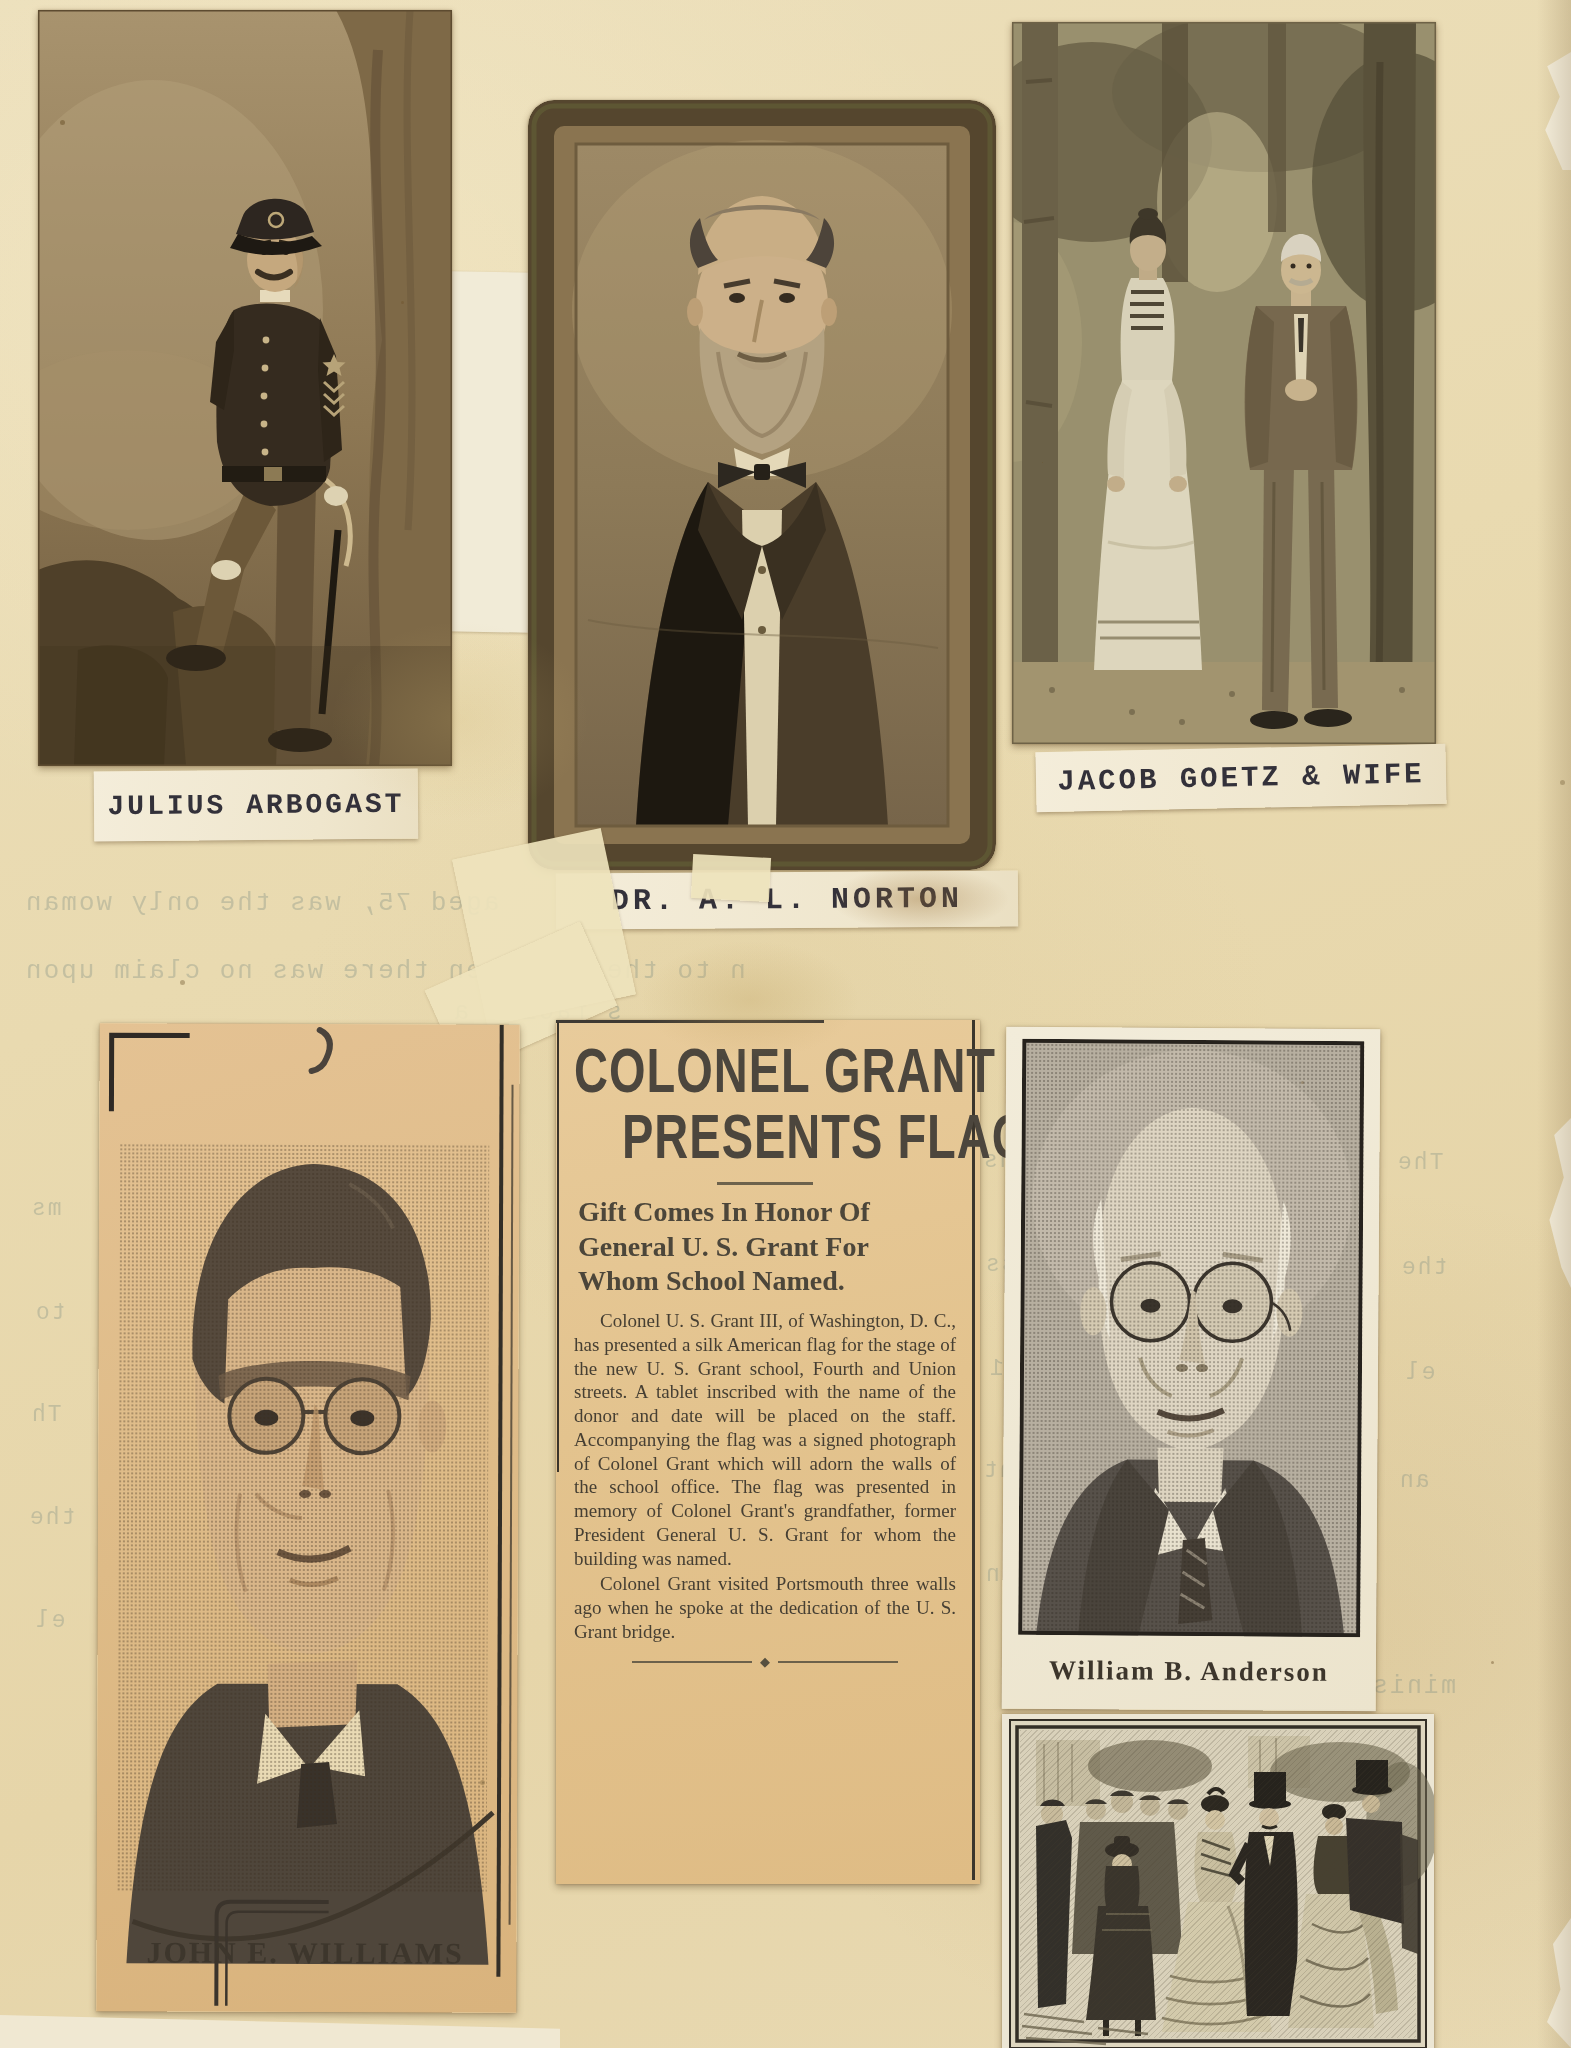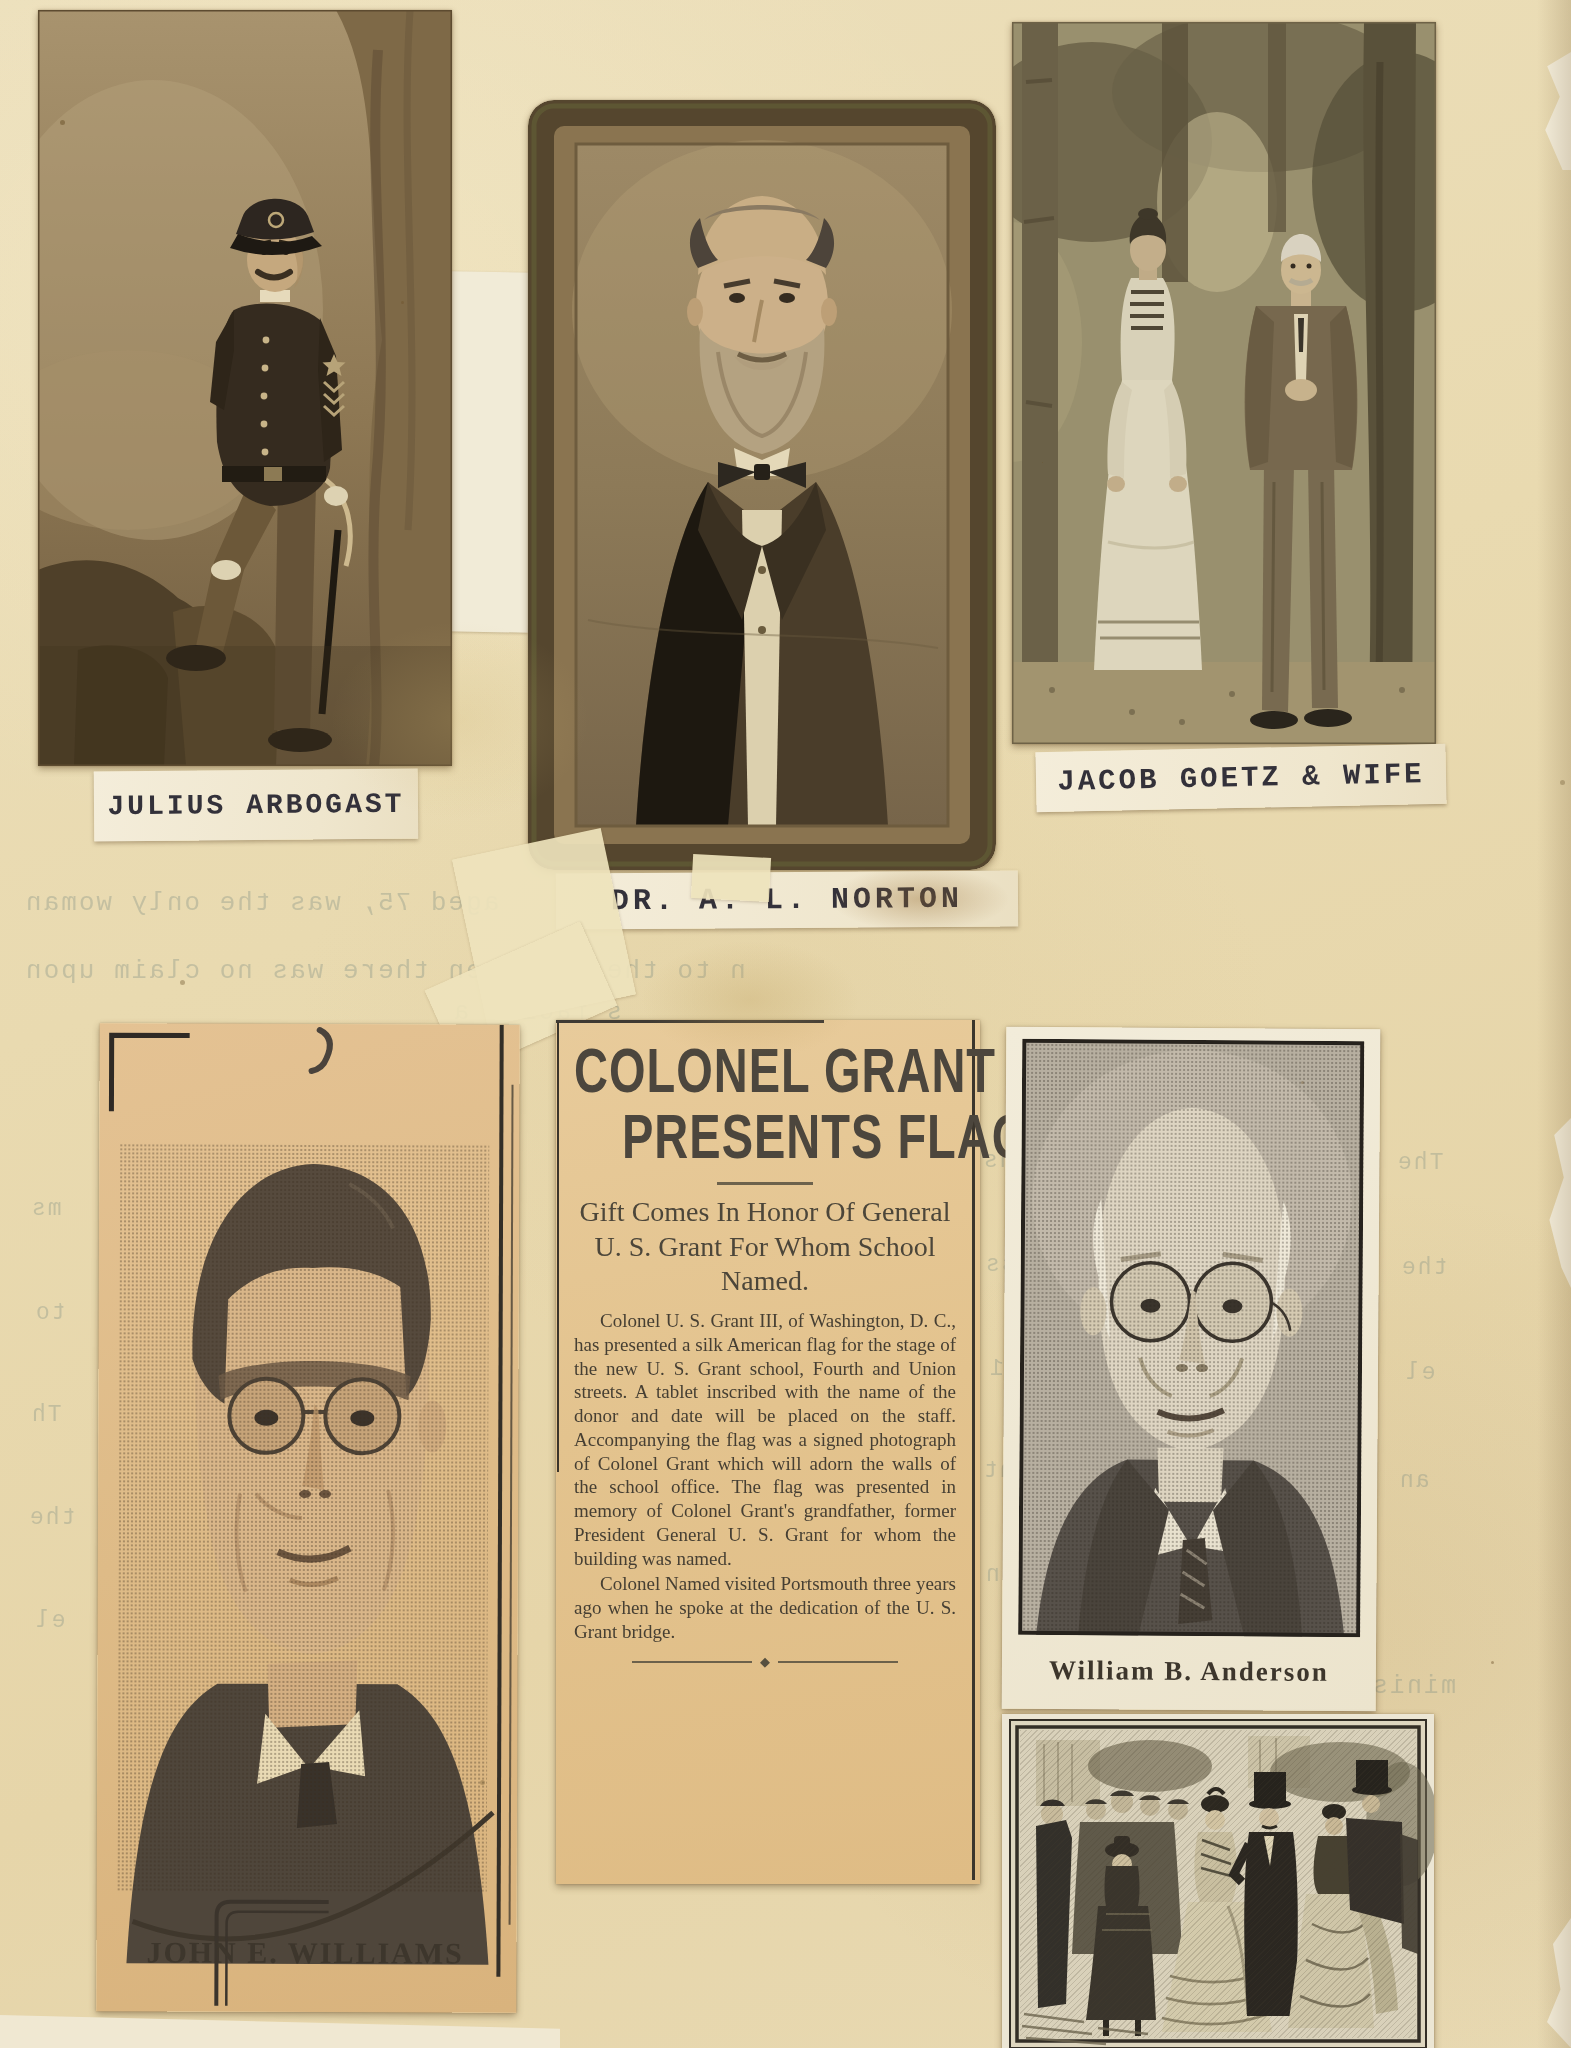--- a/index.html
+++ b/index.html
@@ -34,21 +34,21 @@
   
   .news{
     background:linear-gradient(170deg,#e8cb9b 0%,#e3c38e 45%,#dfbc85 100%);
   }
   .news-inner{position:absolute;inset:14px 24px 10px 18px;}
   .headline-line{font-family:"Liberation Sans","DejaVu Sans",sans-serif;font-weight:bold;
     color:#4c463d;font-size:47px;letter-spacing:1px;height:66px;}
   .headline-line span{display:inline-block;transform:scale(1.0,1.32);transform-origin:left top;white-space:nowrap;}
   .hl2{margin-left:48px;}
   .rule-short{width:96px;height:3px;background:#57503f;margin:16px auto 10px auto;opacity:.85;}
-  .subhead{font-size:28px;line-height:1.24;text-align:center;color:#4c463a;margin:2px 4px 10px 4px;font-weight:normal;font-family:"Liberation Serif",serif;}
+  .subhead{font-size:28px;line-height:1.24;color:#4c463a;margin:2px 4px 10px 4px;font-weight:bold;font-family:"Liberation Serif",serif;}
   .article-p{font-size:19px;line-height:1.25;text-align:justify;color:#463f33;
     margin:0 0 2px 0;text-indent:26px;font-family:"Liberation Serif",serif;}
   .end-rule{display:flex;align-items:center;justify-content:center;margin-top:10px;color:#57503f;font-size:13px;}
   .end-rule::before,.end-rule::after{content:"";height:2px;background:#57503f;width:120px;margin:0 8px;opacity:.85;}
   .col-rule{position:absolute;background:#3b352c;}
   
   .print-caption{position:absolute;text-align:center;font-family:"Liberation Serif",serif;font-weight:bold;color:#3d362c;white-space:nowrap;}
   
   .bleed-layer{position:absolute;inset:0;pointer-events:none;}
   .bleed-layer span{position:absolute;font-family:"Liberation Mono","DejaVu Sans Mono",monospace;
@@ -332,21 +332,21 @@
       <div class="headline-line">
         <span>COLONEL GRANT</span>
       </div>
       <div class="headline-line hl2">
         <span>PRESENTS FLAG</span>
       </div>
       <div class="rule-short"></div>
       <div class="subhead">Gift Comes In Honor Of General U. S. Grant For Whom School Named.</div>
       <div>
           <p class="article-p">Colonel U. S. Grant III, of Washington, D. C., has presented a silk American flag for the stage of the new U. S. Grant school, Fourth and Union streets.  A tablet inscribed with the name of the donor and date will be placed on the staff.  Accompanying the flag was a signed photograph of Colonel Grant which will adorn the walls of the school office. The flag was presented in memory of Colonel Grant's grandfather, former President General U. S. Grant for whom the building was named.</p>
-          <p class="article-p">Colonel Named visited Portsmouth three years ago when he spoke at the dedication of the U. S. Grant bridge.</p>
+          <p class="article-p">Colonel Grant visited Portsmouth three walls ago when he spoke at the dedication of the U. S. Grant bridge.</p>
         </div>
       <div class="end-rule">
         <span>◆</span>
       </div>
     </div>
   </div>
 
   <div class="pasted" style="left:1004px;top:1028px;width:374px;height:682px;background:linear-gradient(150deg,#f2ecda,#ece4cd);transform:rotate(.4deg);">
     <div class="abs" style="left:16px;top:12px;width:342px;height:596px;">
       <svg class="photo-svg" viewBox="0 0 342 596">

